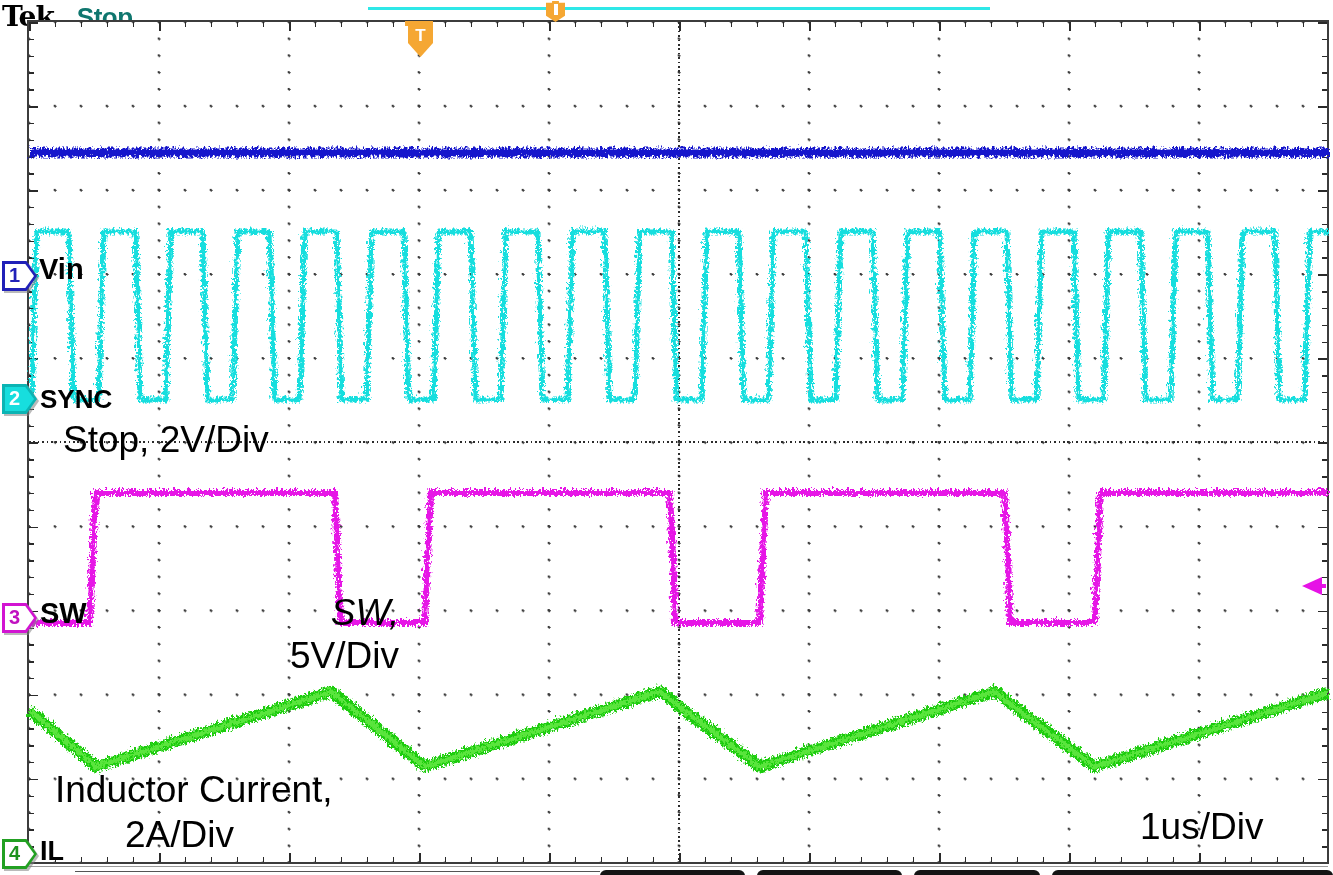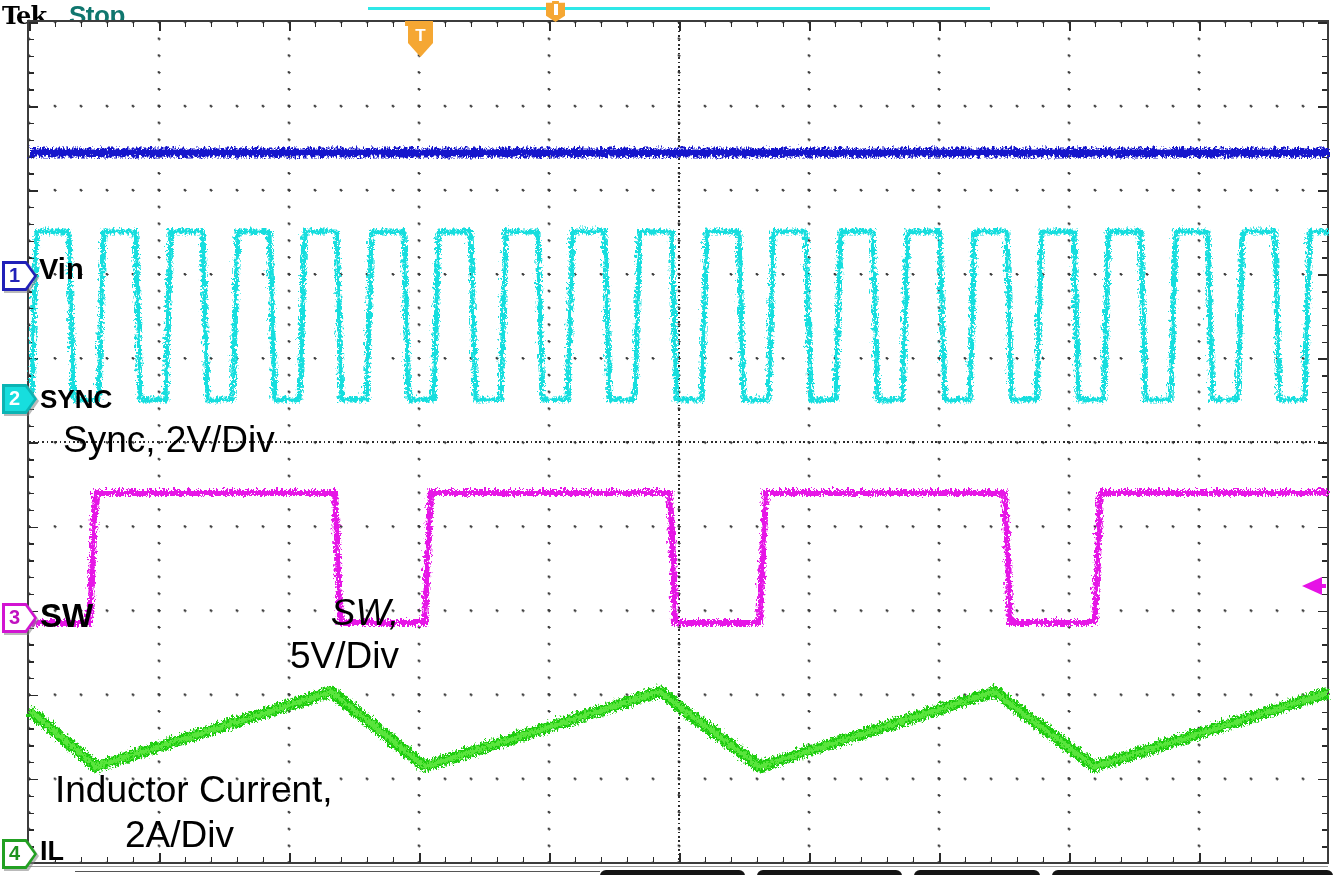--- a/index.html
+++ b/index.html
@@ -1,21 +1,21 @@
 <!DOCTYPE html>
 <html><head>
 <meta charset="utf-8">
 <style>
   html,body{margin:0;padding:0;background:#fff;}
   #screen{position:relative;width:1333px;height:875px;background:#fff;overflow:hidden;
           font-family:"Liberation Sans",sans-serif;}
 
   
   #logo{position:absolute;left:2px;top:0px;height:26px;}
-  #logo .tek{font-family:"DejaVu Serif",serif;font-weight:bold;font-size:24px;color:#000;letter-spacing:-1px;}
+  #logo .tek{font-family:"DejaVu Serif",serif;font-weight:bold;font-size:28px;color:#000;letter-spacing:-1px;}
   #logo .stop{font-family:"Liberation Sans",sans-serif;font-weight:bold;font-size:26px;color:#0f766e;
               margin-left:23px;letter-spacing:-0.5px;}
 
   
   #grat{position:absolute;left:27px;top:20px;width:1302px;height:844px;box-sizing:border-box;
         border:2px solid #3c3c3c;background:#fff;}
   #grat .dots-rows{position:absolute;inset:0;
      background-image:radial-gradient(circle 1.3px at 1.3px 1.3px,#3a3a3a 97%,transparent);
      background-size:26px 84.1px;background-position:-1.3px -1.3px;}
   #grat .dots-cols{position:absolute;inset:0;
@@ -63,21 +63,21 @@
   .badge .inner{position:absolute;inset:3px;clip-path:polygon(0 0,70% 0,100% 50%,70% 100%,0 100%);}
   .badge .num{position:absolute;left:0;top:50%;width:72%;transform:translateY(-53%);
               text-align:center;font-weight:bold;font-size:20px;}
   #badge1{left:2px;top:261px;} #badge1 .shape{background:#2020b8;} #badge1 .inner{background:#fff;} #badge1 .num{color:#2020b8;}
   #badge2{left:2px;top:384px;} #badge2 .shape{background:#0bb4b4;} #badge2 .inner{background:#17dede;} #badge2 .num{color:#fff;}
   #badge3{left:2px;top:603px;} #badge3 .shape{background:#d214d2;} #badge3 .inner{background:#fff;} #badge3 .num{color:#c012c0;}
   #badge4{left:2px;top:839px;} #badge4 .shape{background:#22a022;} #badge4 .inner{background:#fff;} #badge4 .num{color:#1d921d;}
   .chname{position:absolute;color:#000;font-weight:bold;white-space:nowrap;}
   #name1{left:39px;top:253px;font-size:29px;}
   #name2{left:40px;top:384px;font-size:26px;}
-  #name3{left:40px;top:597px;font-size:33px;}
+  #name3{left:40px;top:597px;font-size:29px;}
   #name4{left:40px;top:836px;font-size:27px;}
 
   
   #topbar{position:absolute;left:368px;top:7px;width:622px;height:3px;background:#2ee8e8;}
   #tpos{position:absolute;left:546px;top:1px;width:19px;height:21px;background:#f5a733;
         clip-path:polygon(0 8%,32% 8%,32% 0,68% 0,68% 8%,100% 8%,100% 70%,50% 100%,0 70%);}
   #tpos::after{content:"";position:absolute;left:8px;top:3px;width:4px;height:11px;background:#fff;}
   #trig-bar{position:absolute;left:405px;top:21px;width:28px;height:5px;background:#f5a733;}
   #trig-flag{position:absolute;left:408px;top:26px;width:25px;height:31px;background:#f5a733;
         clip-path:polygon(0 0,100% 0,100% 55%,50% 100%,0 55%);color:#fff;font-weight:bold;
@@ -159,25 +159,26 @@
   </div>
   <div class="chname" id="name3">SW</div>
 
   <div class="badge" id="badge4">
     <div class="shape"></div>
     <div class="inner"></div>
     <span class="num">4</span>
   </div>
   <div class="chname" id="name4">IL</div>
 
-  <div class="ann" id="ann-sync">Sync, 2V/Div</div>
+  <div class="ann" id="ann-sync">Stop, 2V/Div</div>
   <div class="ann" id="ann-sw1">SW,</div>
   <div class="ann" id="ann-sw2">5V/Div</div>
   <div class="ann" id="ann-il1">Inductor Current,</div>
   <div class="ann" id="ann-il2">2A/Div</div>
+  <div class="ann" id="ann-tb">1us/Div</div>
 
   <div id="sw-arrow"></div>
   <div id="sw-arrow-tail"></div>
 
   <div id="ro-line"></div>
   <div class="readout-top" id="ro1"></div>
   <div class="readout-top" id="ro2"></div>
   <div class="readout-top" id="ro3"></div>
   <div class="readout-top" id="ro4"></div>
 </div>

